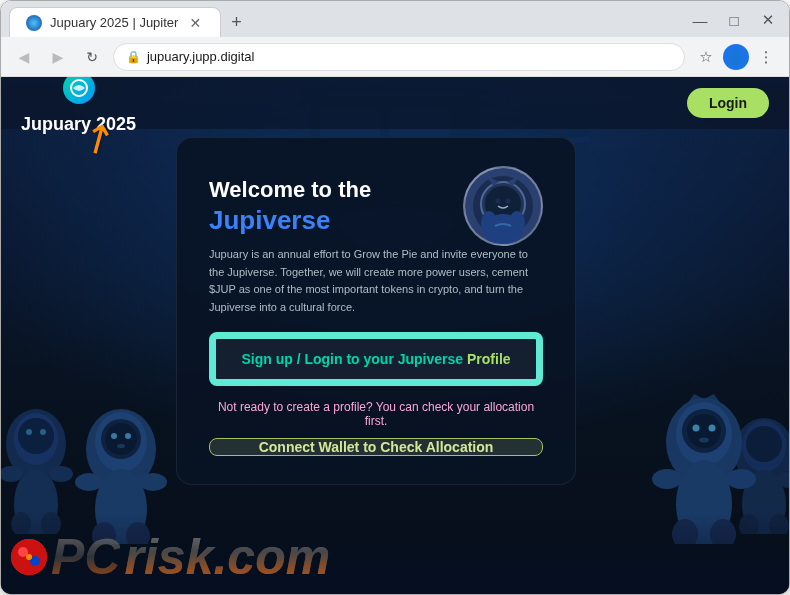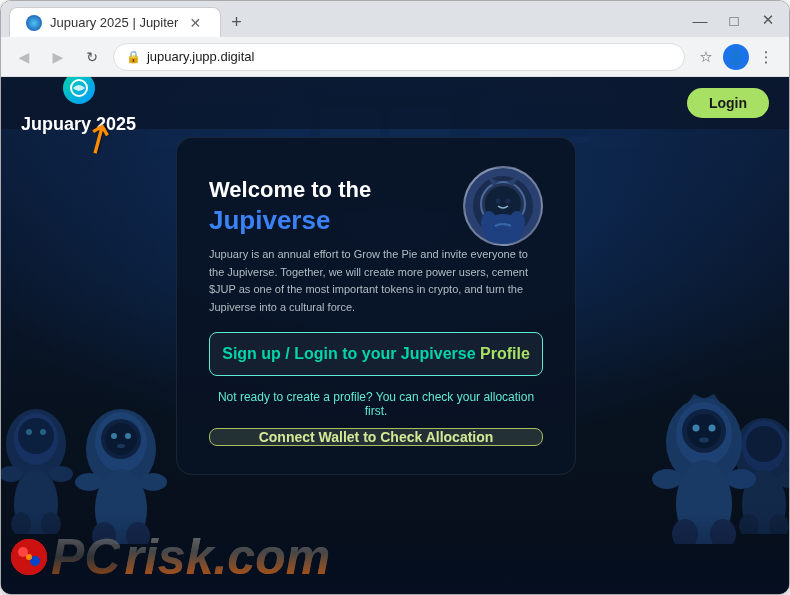--- a/index.html
+++ b/index.html
@@ -261,36 +261,36 @@
       display: flex;
       align-items: center;
       justify-content: center;
       font-size: 40px;
     }
 
     
     .signup-btn {
       width: 100%;
       background: rgba(255,255,255,0.05);
-      border: 1px solid #5eead4;
+      border: 7px solid #5eead4;
       border-radius: 8px;
       padding: 12px;
       color: #00d4aa;
-      font-size: 16px;
+      font-size: 14px;
       font-weight: 600;
       cursor: pointer;
       text-align: center;
       margin-bottom: 14px;
     }
     .signup-btn span.highlight {
       color: #a8e063;
     }
     .not-ready-text {
       font-size: 12px;
-      color: #5eead4;
+      color: #f9a8d4;
       text-align: center;
       margin-bottom: 10px;
     }
     .connect-btn {
       width: 100%;
       background: rgba(200,220,160,0.15);
       border: 1px solid #a8c060;
       border-radius: 8px;
       padding: 0;
       color: #d4e896;

